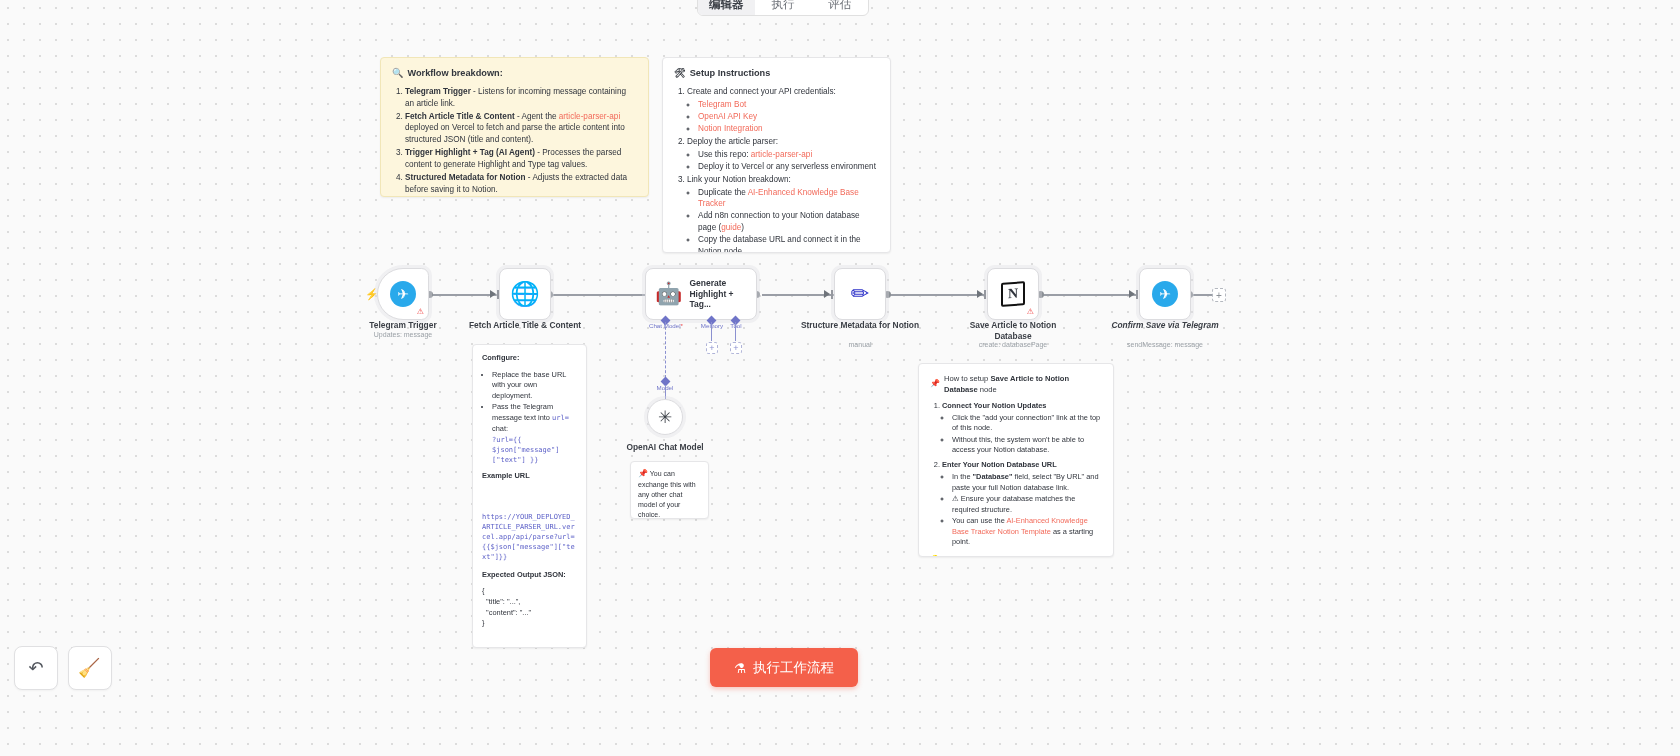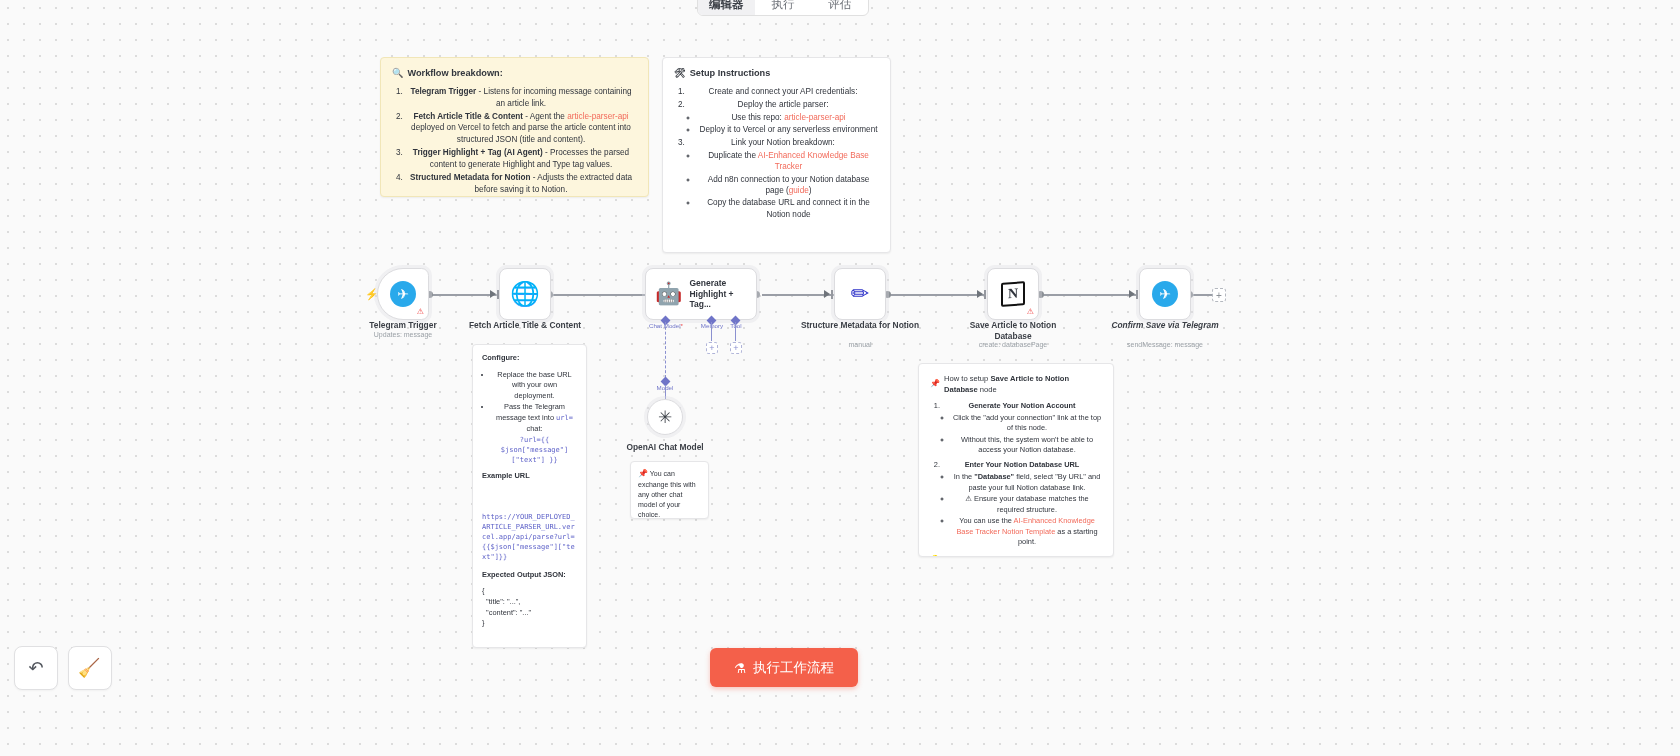--- a/index.html
+++ b/index.html
@@ -31,21 +31,21 @@
   .note {
     position:absolute; border-radius:4px; padding:9px 11px;
     font-size:8.2px; line-height:1.42;
     box-shadow:0 1px 2px rgba(0,0,0,.06);
     overflow:hidden;
   }
   .note .nh {
     font-weight:700; font-size:9.2px; margin-bottom:6px;
     display:flex; align-items:center; gap:4px; color:#33373e;
   }
-  .note ol, .note ul { margin:0; padding-left:13px;text-align:center; }
+  .note ol, .note ul { margin:0; padding-left:13px; }
   .note ol { list-style-type: decimal; }
   .note li { margin-bottom:1.5px; }
   .note ul { list-style-type: circle; padding-left:11px; margin-top:1px; }
   .note ul li { margin-bottom:0.5px; }
   .note b { font-weight:700; }
   .link { color:#f26a5a; }
   .mono { font-family:"DejaVu Sans Mono", monospace; font-size:7px; color:#5b5fc7; }
 
   #note-workflow {
     left:380px; top:57px; width:269px; height:140px;
@@ -210,20 +210,25 @@
   </div>
 
   <div class="note" id="note-setup">
     <div class="nh">
       <span>🛠</span>
       <span>Setup Instructions</span>
     </div>
     <ol>
       <li>
         <span>Create and connect your API credentials:</span>
+        <ul>
+          <li><span class="link">Telegram Bot</span></li>
+          <li><span class="link">OpenAI API Key</span></li>
+          <li><span class="link">Notion Integration</span></li>
+        </ul>
       </li>
       <li>
         <span>Deploy the article parser:</span>
         <ul>
           <li><span>Use this repo: </span><span class="link">article-parser-api</span></li>
           <li><span>Deploy it to Vercel or any serverless environment</span></li>
         </ul>
       </li>
       <li>
         <span>Link your Notion breakdown:</span>
@@ -350,21 +355,21 @@
     <span>You can exchange this with any other chat model of your choice.</span>
   </div>
 
   <div class="note" id="note-notion">
     <div class="nh" style="font-weight:400; font-size:7.6px;">
       <span class="pin">📌</span>
       <span><span>How to setup </span><b>Save Article to Notion Database</b><span> node</span></span>
     </div>
     <ol>
       <li>
-        <b>Generate Your Notion Account</b>
+        <b>Connect Your Notion Updates</b>
         <ul>
           <li>Click the "add your connection" link at the top of this node.</li>
           <li>Without this, the system won't be able to access your Notion database.</li>
         </ul>
       </li>
       <li style="margin-top:4px;">
         <b>Enter Your Notion Database URL</b>
         <ul>
           <li><span>In the </span><b>"Database"</b><span> field, select "By URL" and paste your full Notion database link.</span></li>
           <li><span>⚠</span> <span>Ensure your database matches the required structure.</span></li>

